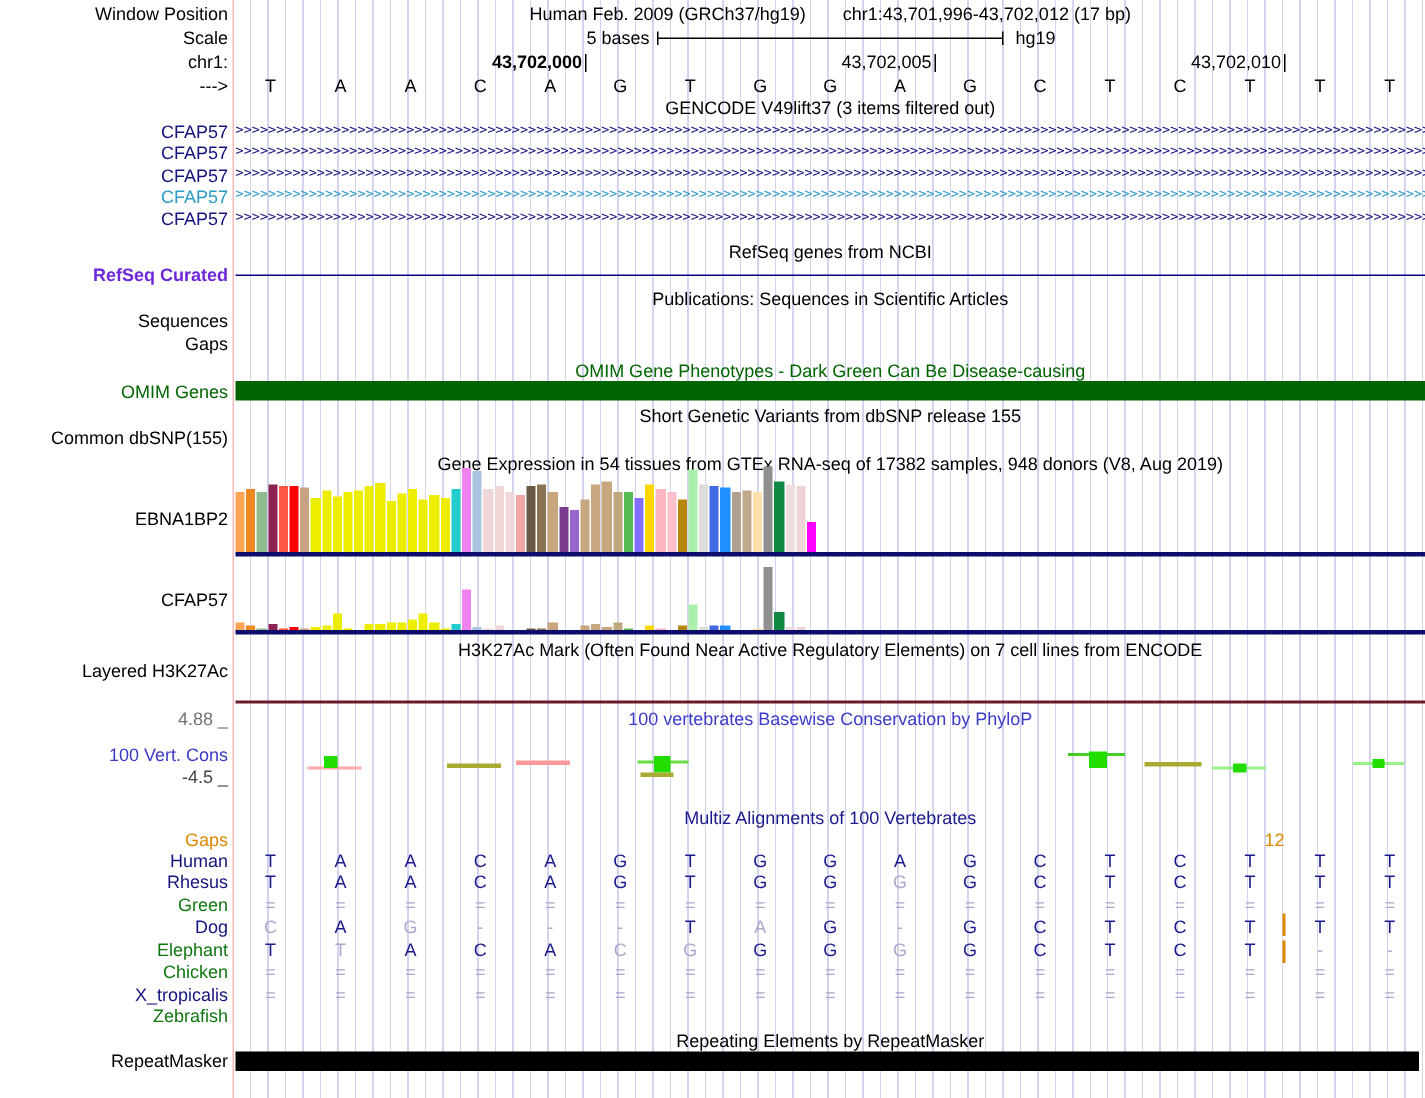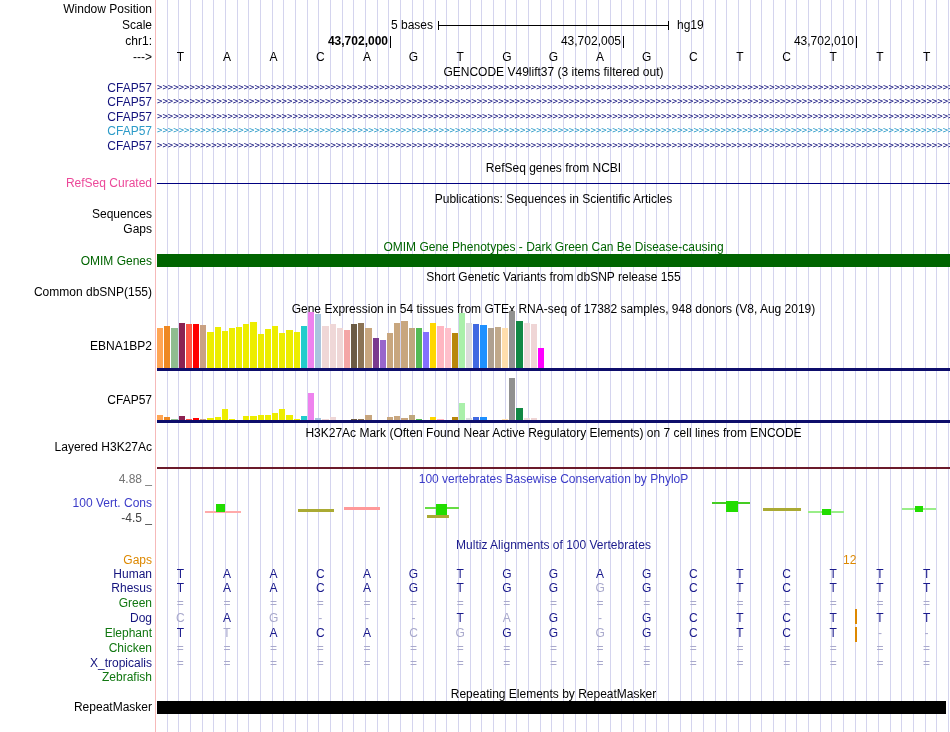--- a/index.html
+++ b/index.html
@@ -27,20 +27,25 @@
 
 <div id="stage">
   <div id="grid"></div>
   <div id="edge-line"></div>
 
   <div class="lbl" style="top:2px">Window Position</div>
   <div class="lbl" style="top:18px">Scale</div>
   <div class="lbl" style="top:34px">chr1:</div>
   <div class="lbl" style="top:50px">---&gt;</div>
 
+  <div class="title" style="top:2px">
+    <span>Human Feb. 2009 (GRCh37/hg19)</span>
+    <span style="display:inline-block;width:18px"></span>
+    <span>chr1:43,701,996-43,702,012 (17 bp)</span>
+  </div>
 
   <div class="abs" style="left:157px;top:18px;width:793px;height:14px">
     <span class="abs" style="left:220px;width:56px;text-align:right">5 bases</span>
     <div class="abs" style="left:281px;top:7px;width:230px;height:1px;background:#000"></div>
     <div class="abs" style="left:281px;top:3px;width:1px;height:9px;background:#000"></div>
     <div class="abs" style="left:511px;top:3px;width:1px;height:9px;background:#000"></div>
     <span class="abs" style="left:520px">hg19</span>
   </div>
 
   <div class="abs" style="left:0;top:34px;width:950px;height:14px" id="ruler">
@@ -80,21 +85,21 @@
       <div class="arrowrow" style="top: 95px; color: rgb(19, 19, 125);">&gt;&gt;&gt;&gt;&gt;&gt;&gt;&gt;&gt;&gt;&gt;&gt;&gt;&gt;&gt;&gt;&gt;&gt;&gt;&gt;&gt;&gt;&gt;&gt;&gt;&gt;&gt;&gt;&gt;&gt;&gt;&gt;&gt;&gt;&gt;&gt;&gt;&gt;&gt;&gt;&gt;&gt;&gt;&gt;&gt;&gt;&gt;&gt;&gt;&gt;&gt;&gt;&gt;&gt;&gt;&gt;&gt;&gt;&gt;&gt;&gt;&gt;&gt;&gt;&gt;&gt;&gt;&gt;&gt;&gt;&gt;&gt;&gt;&gt;&gt;&gt;&gt;&gt;&gt;&gt;&gt;&gt;&gt;&gt;&gt;&gt;&gt;&gt;&gt;&gt;&gt;&gt;&gt;&gt;&gt;&gt;&gt;&gt;&gt;&gt;&gt;&gt;&gt;&gt;&gt;&gt;&gt;&gt;&gt;&gt;&gt;&gt;&gt;&gt;&gt;&gt;&gt;&gt;&gt;&gt;&gt;&gt;&gt;&gt;&gt;&gt;&gt;&gt;&gt;&gt;&gt;&gt;&gt;&gt;&gt;&gt;&gt;&gt;&gt;&gt;&gt;&gt;&gt;&gt;&gt;&gt;&gt;&gt;&gt;&gt;</div>
       <div class="lbl" style="top: 110px; color: rgb(19, 19, 125);">CFAP57</div>
       <div class="arrowrow" style="top: 110px; color: rgb(19, 19, 125);">&gt;&gt;&gt;&gt;&gt;&gt;&gt;&gt;&gt;&gt;&gt;&gt;&gt;&gt;&gt;&gt;&gt;&gt;&gt;&gt;&gt;&gt;&gt;&gt;&gt;&gt;&gt;&gt;&gt;&gt;&gt;&gt;&gt;&gt;&gt;&gt;&gt;&gt;&gt;&gt;&gt;&gt;&gt;&gt;&gt;&gt;&gt;&gt;&gt;&gt;&gt;&gt;&gt;&gt;&gt;&gt;&gt;&gt;&gt;&gt;&gt;&gt;&gt;&gt;&gt;&gt;&gt;&gt;&gt;&gt;&gt;&gt;&gt;&gt;&gt;&gt;&gt;&gt;&gt;&gt;&gt;&gt;&gt;&gt;&gt;&gt;&gt;&gt;&gt;&gt;&gt;&gt;&gt;&gt;&gt;&gt;&gt;&gt;&gt;&gt;&gt;&gt;&gt;&gt;&gt;&gt;&gt;&gt;&gt;&gt;&gt;&gt;&gt;&gt;&gt;&gt;&gt;&gt;&gt;&gt;&gt;&gt;&gt;&gt;&gt;&gt;&gt;&gt;&gt;&gt;&gt;&gt;&gt;&gt;&gt;&gt;&gt;&gt;&gt;&gt;&gt;&gt;&gt;&gt;&gt;&gt;&gt;&gt;&gt;&gt;</div>
       <div class="lbl" style="top: 124px; color: rgb(44, 155, 200);">CFAP57</div>
       <div class="arrowrow" style="top: 124px; color: rgb(44, 155, 200);">&gt;&gt;&gt;&gt;&gt;&gt;&gt;&gt;&gt;&gt;&gt;&gt;&gt;&gt;&gt;&gt;&gt;&gt;&gt;&gt;&gt;&gt;&gt;&gt;&gt;&gt;&gt;&gt;&gt;&gt;&gt;&gt;&gt;&gt;&gt;&gt;&gt;&gt;&gt;&gt;&gt;&gt;&gt;&gt;&gt;&gt;&gt;&gt;&gt;&gt;&gt;&gt;&gt;&gt;&gt;&gt;&gt;&gt;&gt;&gt;&gt;&gt;&gt;&gt;&gt;&gt;&gt;&gt;&gt;&gt;&gt;&gt;&gt;&gt;&gt;&gt;&gt;&gt;&gt;&gt;&gt;&gt;&gt;&gt;&gt;&gt;&gt;&gt;&gt;&gt;&gt;&gt;&gt;&gt;&gt;&gt;&gt;&gt;&gt;&gt;&gt;&gt;&gt;&gt;&gt;&gt;&gt;&gt;&gt;&gt;&gt;&gt;&gt;&gt;&gt;&gt;&gt;&gt;&gt;&gt;&gt;&gt;&gt;&gt;&gt;&gt;&gt;&gt;&gt;&gt;&gt;&gt;&gt;&gt;&gt;&gt;&gt;&gt;&gt;&gt;&gt;&gt;&gt;&gt;&gt;&gt;&gt;&gt;&gt;&gt;</div>
       <div class="lbl" style="top: 139px; color: rgb(19, 19, 125);">CFAP57</div>
       <div class="arrowrow" style="top: 139px; color: rgb(19, 19, 125);">&gt;&gt;&gt;&gt;&gt;&gt;&gt;&gt;&gt;&gt;&gt;&gt;&gt;&gt;&gt;&gt;&gt;&gt;&gt;&gt;&gt;&gt;&gt;&gt;&gt;&gt;&gt;&gt;&gt;&gt;&gt;&gt;&gt;&gt;&gt;&gt;&gt;&gt;&gt;&gt;&gt;&gt;&gt;&gt;&gt;&gt;&gt;&gt;&gt;&gt;&gt;&gt;&gt;&gt;&gt;&gt;&gt;&gt;&gt;&gt;&gt;&gt;&gt;&gt;&gt;&gt;&gt;&gt;&gt;&gt;&gt;&gt;&gt;&gt;&gt;&gt;&gt;&gt;&gt;&gt;&gt;&gt;&gt;&gt;&gt;&gt;&gt;&gt;&gt;&gt;&gt;&gt;&gt;&gt;&gt;&gt;&gt;&gt;&gt;&gt;&gt;&gt;&gt;&gt;&gt;&gt;&gt;&gt;&gt;&gt;&gt;&gt;&gt;&gt;&gt;&gt;&gt;&gt;&gt;&gt;&gt;&gt;&gt;&gt;&gt;&gt;&gt;&gt;&gt;&gt;&gt;&gt;&gt;&gt;&gt;&gt;&gt;&gt;&gt;&gt;&gt;&gt;&gt;&gt;&gt;&gt;&gt;&gt;&gt;&gt;</div>
     </div>
 
   <div class="title" style="top:161px">RefSeq genes from NCBI</div>
-  <div class="lbl" style="top: 176px; color: #ec4899;" id="refseq-lbl">RefSeq Curated</div>
+  <div class="lbl" style="top: 176px; color: #6d28d9; font-weight: bold;" id="refseq-lbl">RefSeq Curated</div>
   <div class="hline" style="top: 183px; height: 1px; background: rgb(0, 0, 128);" id="refseq-line"></div>
 
   <div class="title" style="top:192px">Publications: Sequences in Scientific Articles</div>
   <div class="lbl" style="top:207px">Sequences</div>
   <div class="lbl" style="top:222px">Gaps</div>
 
   <div class="title" style="top: 240px; color: rgb(0, 100, 0);" id="omim-title">OMIM Gene Phenotypes - Dark Green Can Be Disease-causing</div>
   <div class="lbl" style="top: 254px; color: rgb(0, 100, 0);" id="omim-lbl">OMIM Genes</div>
   <div class="hline" style="top: 254px; height: 13px; background: rgb(0, 100, 0);" id="omim-bar"></div>
 

